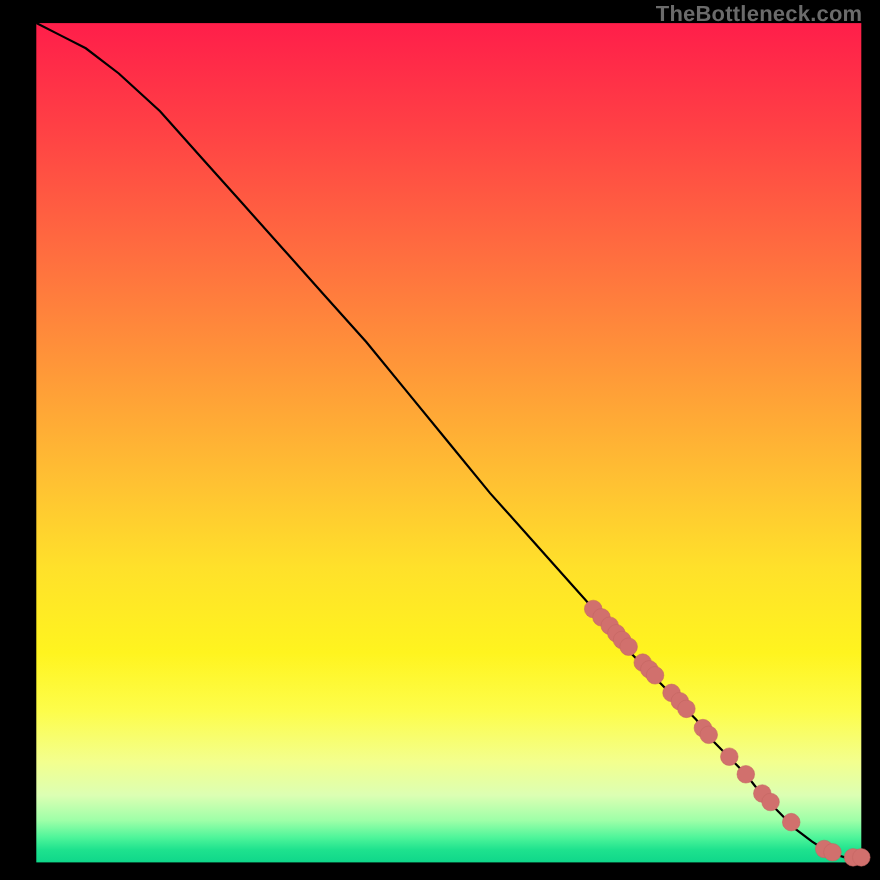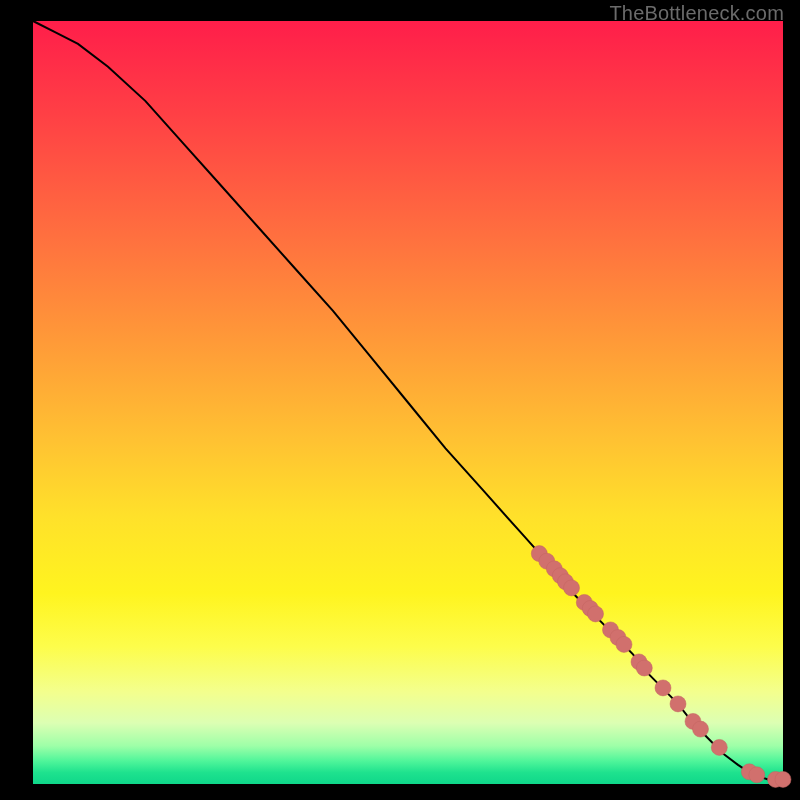--- a/index.html
+++ b/index.html
@@ -42,20 +42,21 @@
       #0fd78a 100%
     );
   }
   .attrib {
     position: absolute;
     right: 16px;
     top: 2px;
     color: #6b6b6b;
     font-size: 20px;
     letter-spacing: 0.2px;
+    font-weight: bold;
   }
   svg.curve {
     position: absolute;
     left: 0;
     top: 0;
     width: 750px;
     height: 763px;
     overflow: visible;
   }
   .linepath {

